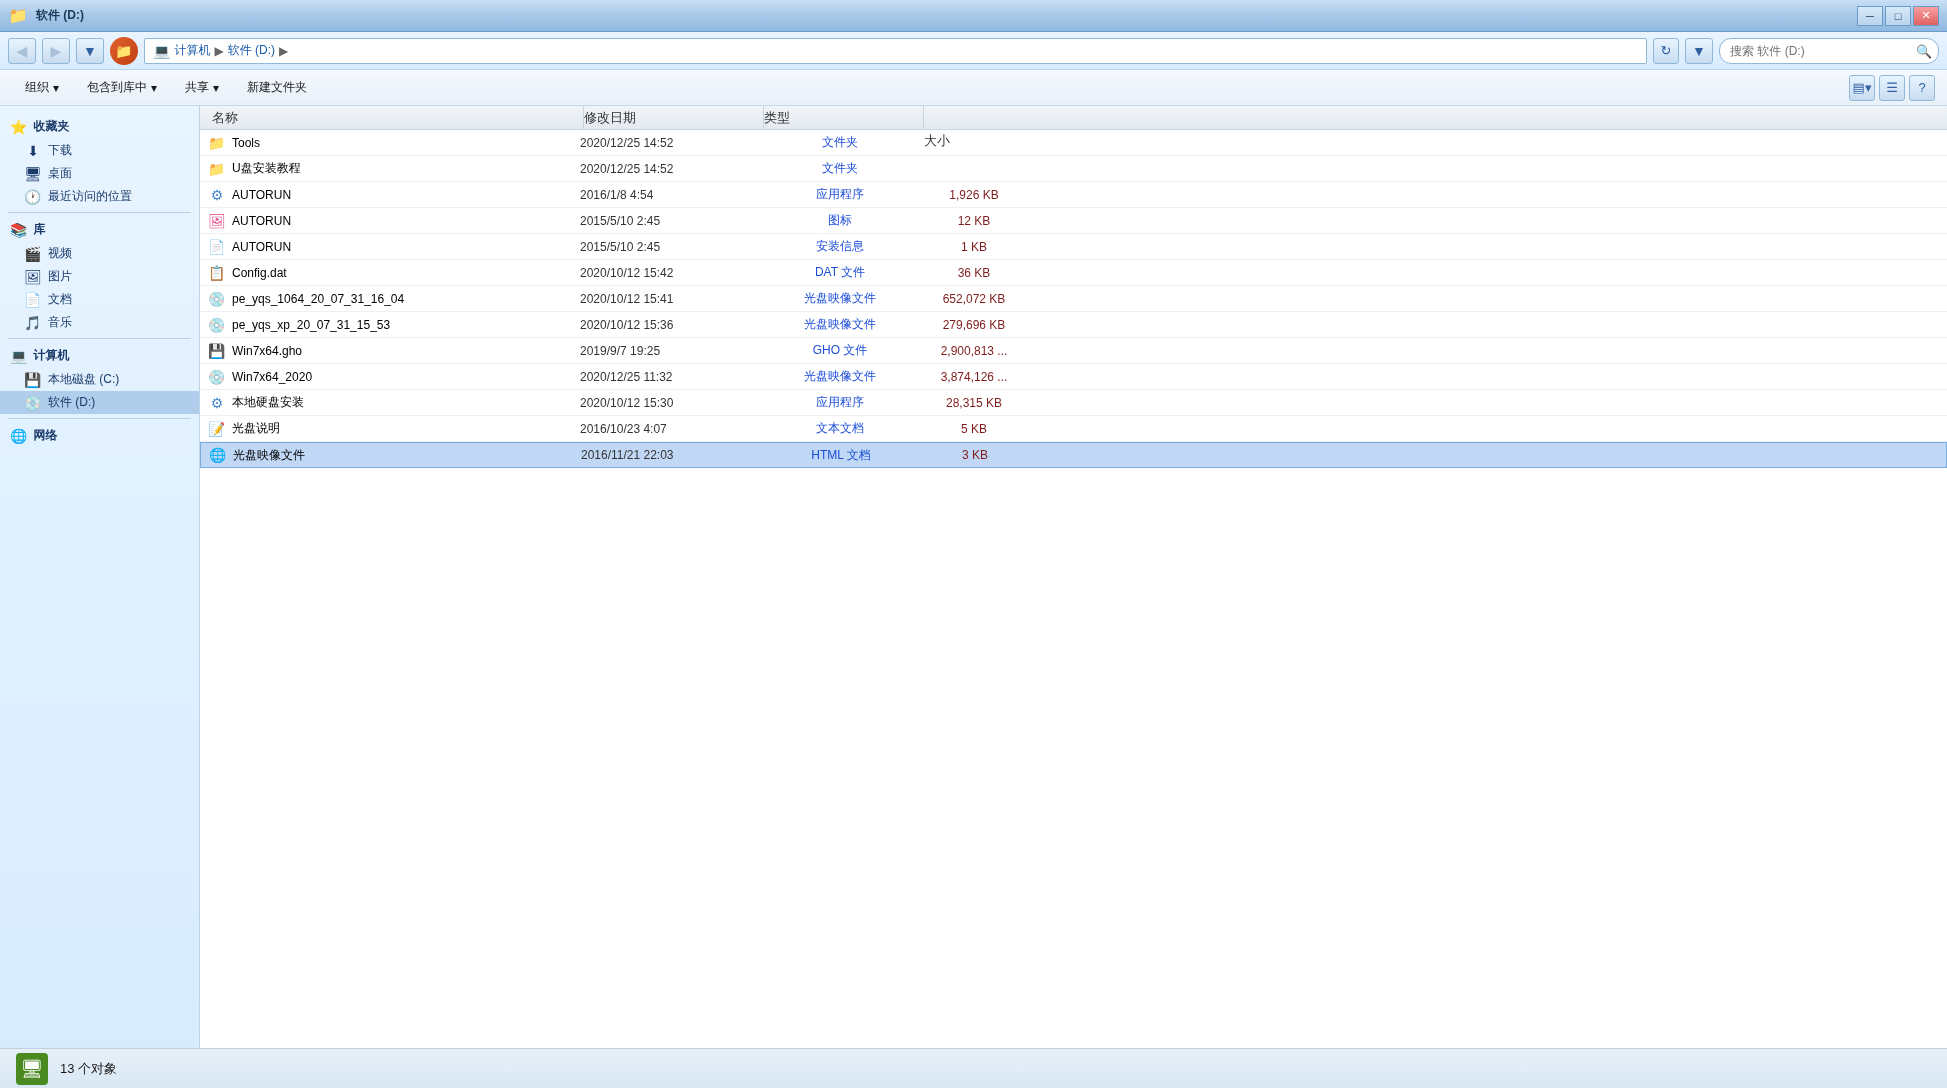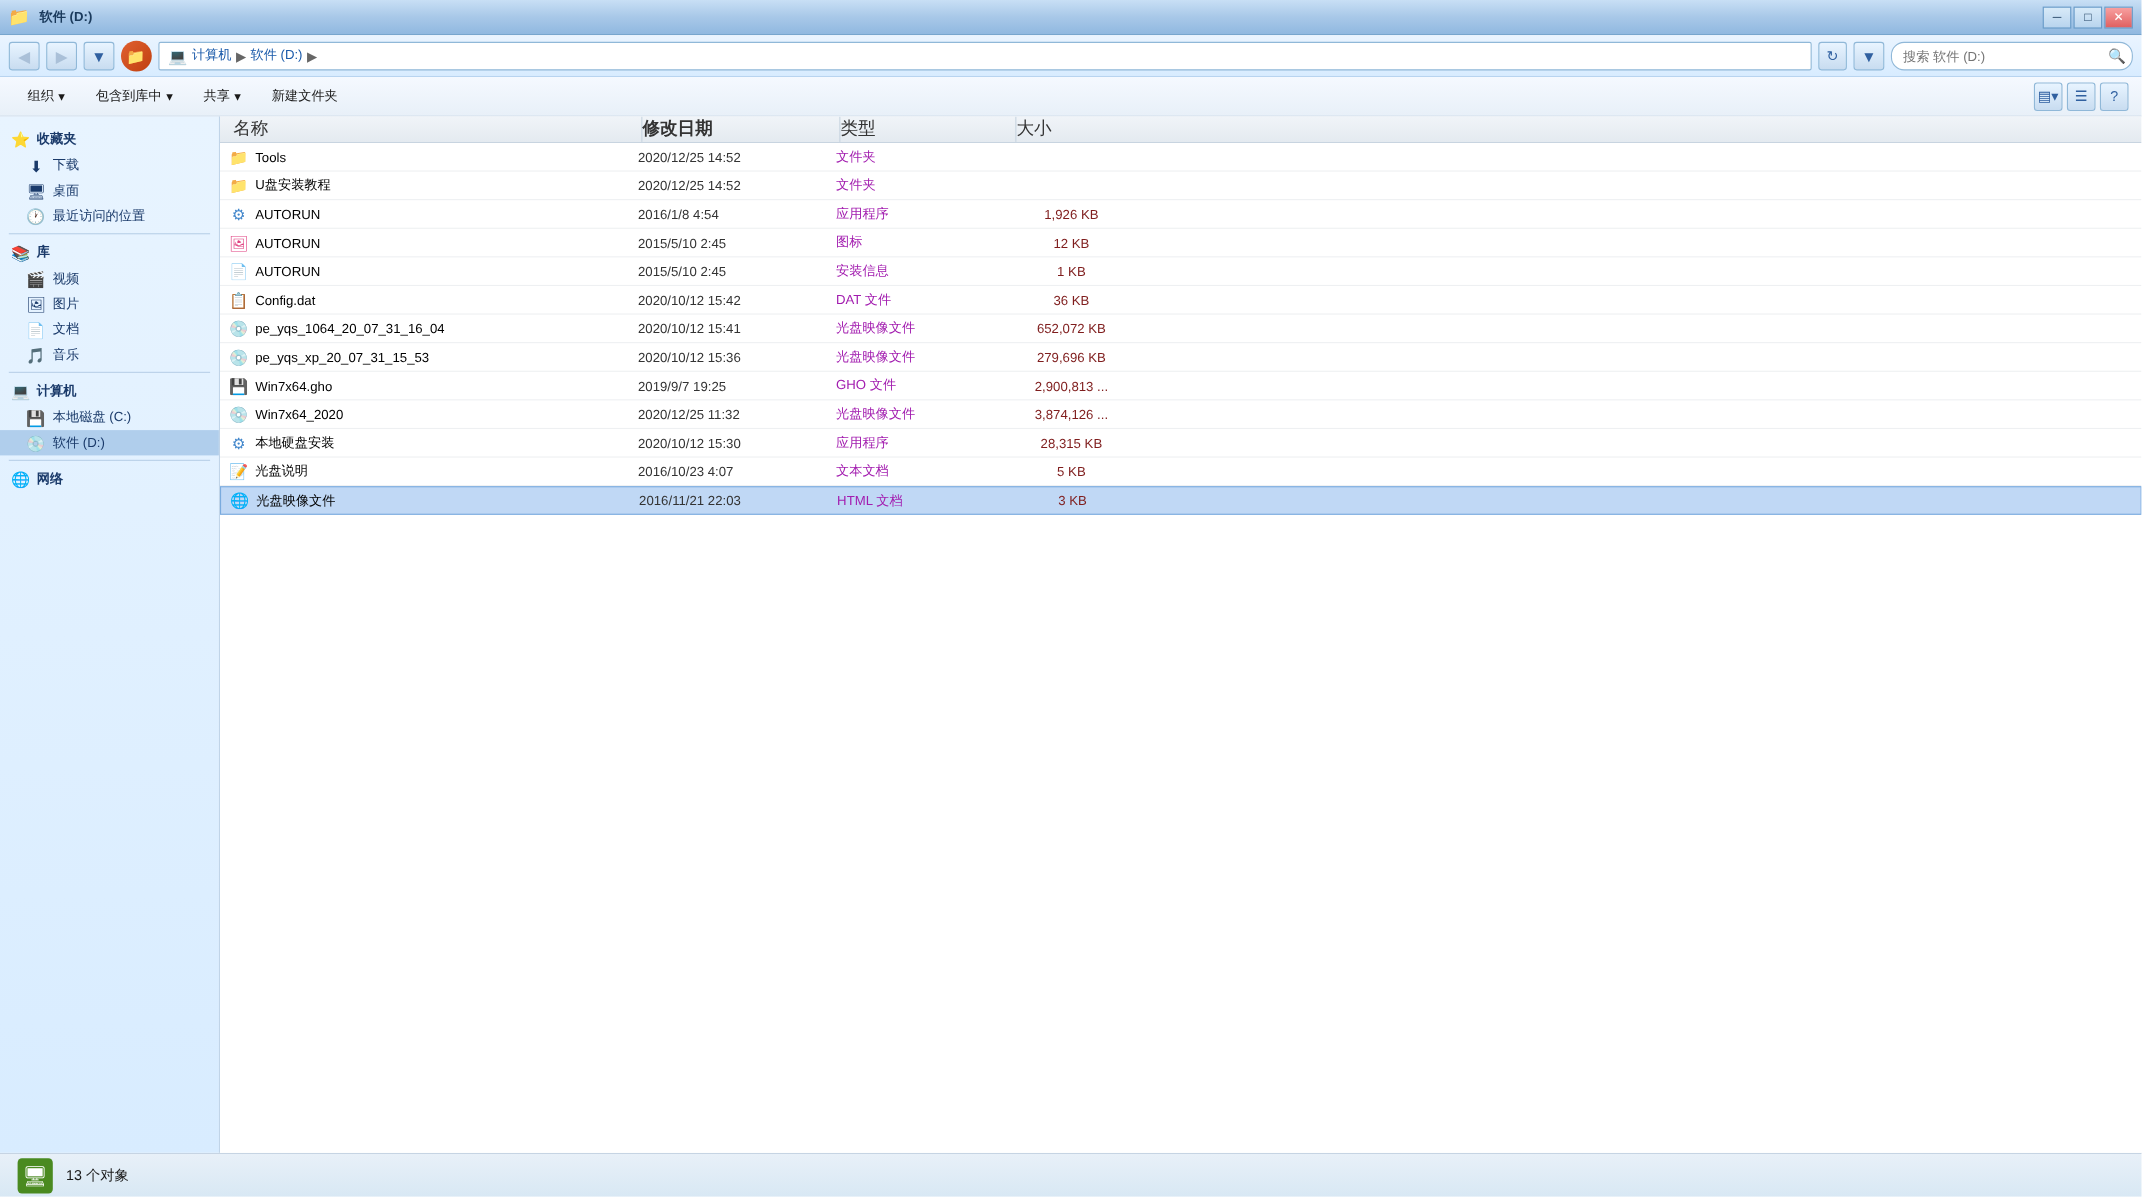--- a/index.html
+++ b/index.html
@@ -234,31 +234,31 @@
     
     .file-area {
       flex: 1;
       display: flex;
       flex-direction: column;
       background: #fff;
       overflow: hidden;
     }
     .file-list-header {
       display: flex;
-      align-items: flex-end;
+      align-items: center;
       height: 24px;
       background: linear-gradient(to bottom, #f0f4f8, #e4eaf0);
       border-bottom: 1px solid #c8d4e0;
       padding: 0 4px;
-      font-size: 16px;
+      font-size: 13px;
       color: #333;
       flex-shrink: 0;
     }
     .col-name { width: 380px; padding-left: 8px; }
-    .col-date { width: 180px; font-weight: bold; }
+    .col-date { width: 180px; }
     .col-type { width: 160px; }
     .col-size { width: 120px; text-align: right; padding-right: 12px; }
     .col-header {
       cursor: pointer;
       display: flex;
       align-items: center;
       height: 100%;
       border-right: 1px solid #c8d4e0;
     }
     .col-header:last-child { border-right: none; margin-top: 47px; }
@@ -280,21 +280,21 @@
       width: 380px;
       padding-left: 8px;
       display: flex;
       align-items: center;
       gap: 6px;
       overflow: hidden;
       white-space: nowrap;
     }
     .file-cell-name span { overflow: hidden; text-overflow: ellipsis; }
     .file-cell-date { width: 180px; color: #333; }
-    .file-cell-type { width: 160px; color: #a21caf; }
+    .file-cell-type { width: 160px; color: #1d4ed8; text-align: center; }
     .file-cell-size { width: 120px; text-align: center; padding-right: 12px; color: #7f1d1d; }
 
     .file-icon {
       width: 18px;
       height: 18px;
       display: flex;
       align-items: center;
       justify-content: center;
       font-size: 14px;
       flex-shrink: 0;

